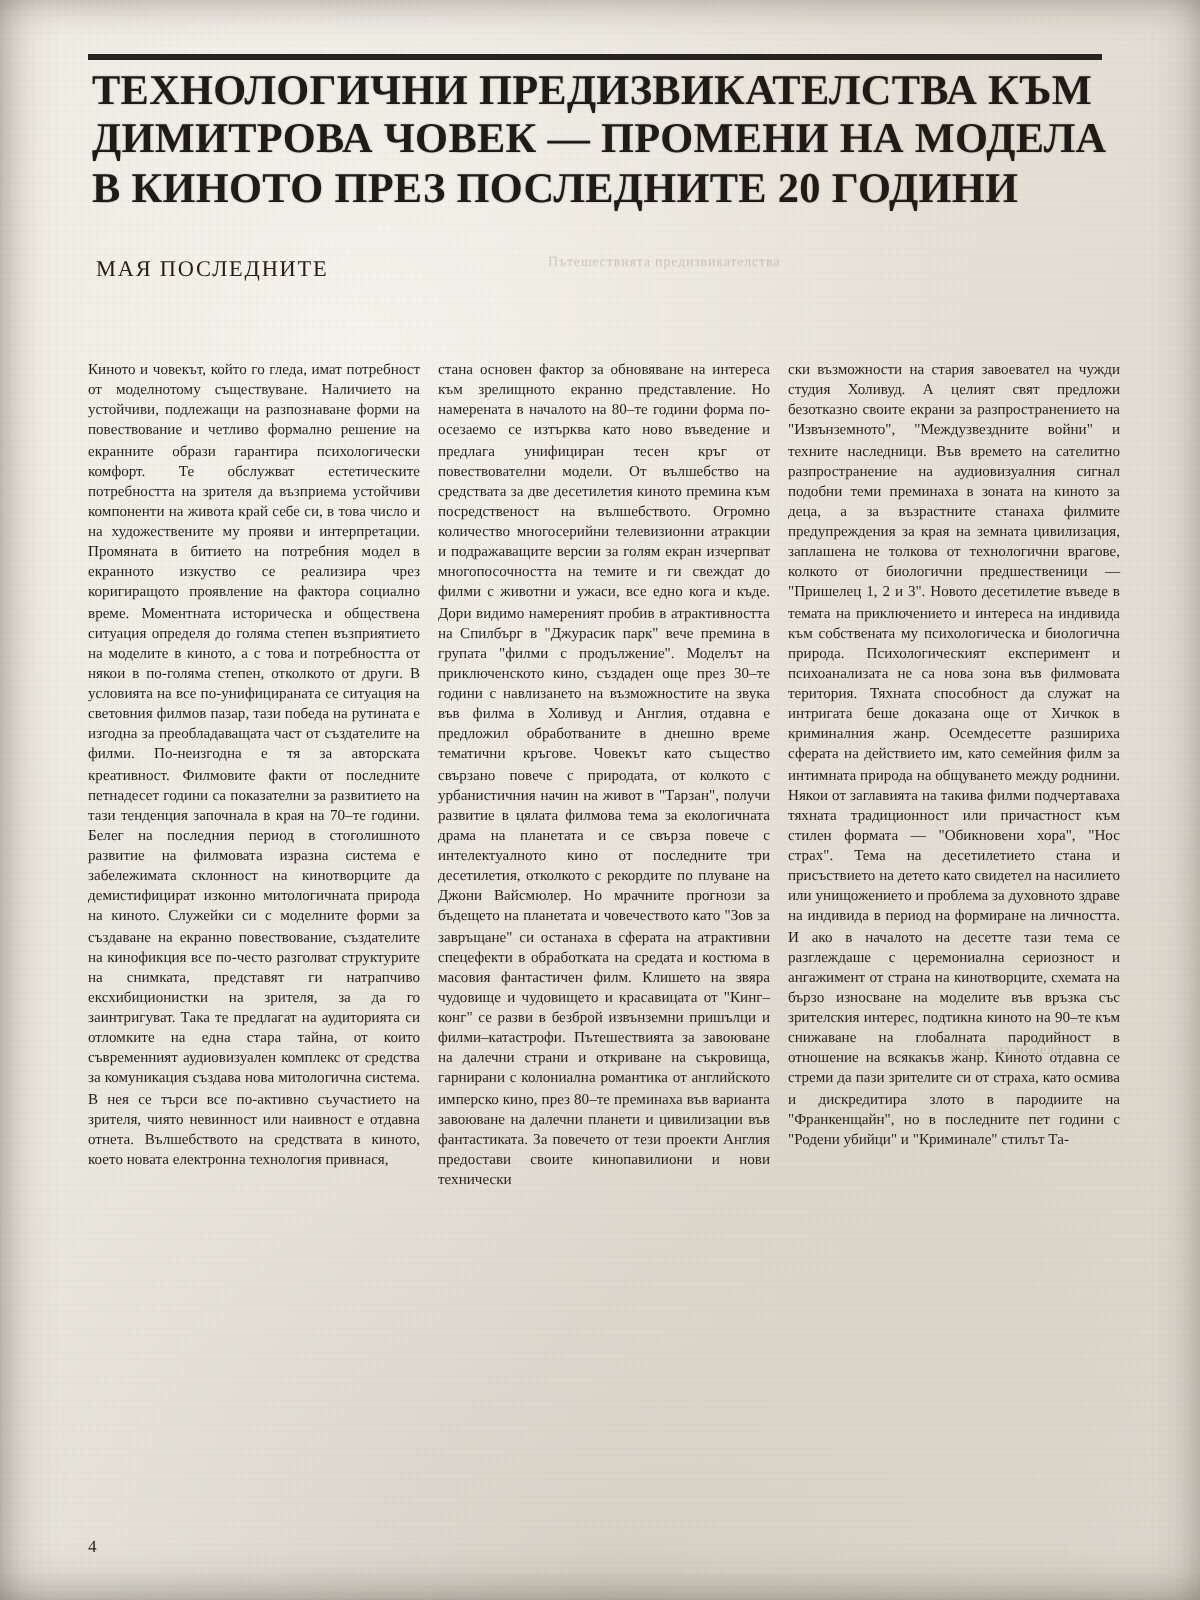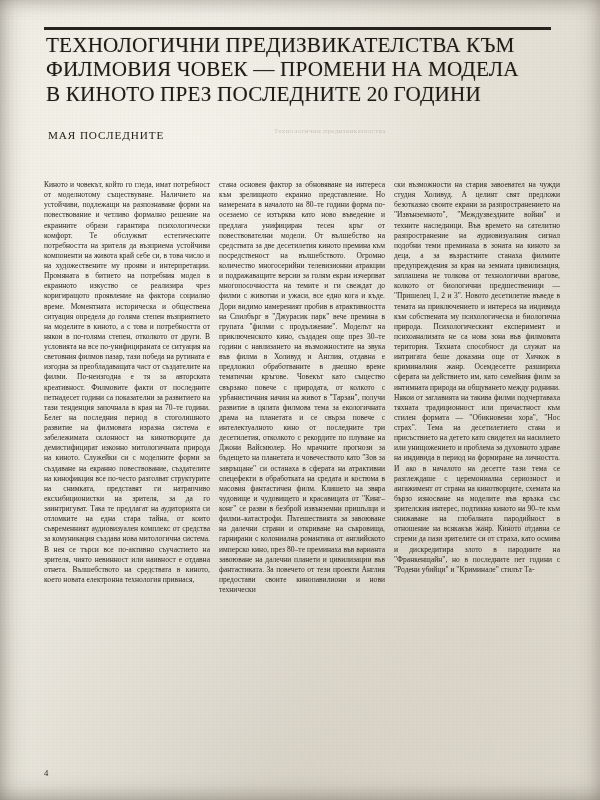--- a/index.html
+++ b/index.html
@@ -72,21 +72,21 @@
   }
   .article-title {
     margin: 0;
     font-size: 21.2px;
     line-height: 24.4px;
     letter-spacing: 0.15px;
     font-weight: normal;
     color: #1e1b17;
     text-shadow: 0 0 1px rgba(40,36,30,0.30);
   }
-  .article-title .tline { display: block; white-space: nowrap; }
+  .article-title .tline { display: block; white-space: nowrap; font-weight: bold; }
 
   .byline {
     position: absolute;
     left: 4px;
     top: 129px;
     font-size: 11.2px;
     letter-spacing: 0.9px;
     color: #242018;
   }
 
@@ -140,27 +140,27 @@
 </head>
 <body>
 
 <div class="page">
   <div class="page-paper"></div>
 
   <div class="content">
 
     <div class="rule-top"></div>
 
-    <div class="bleed bleed-a soft-blur">Технологични предизвикателства</div>
+    <div class="bleed bleed-a soft-blur">Пътешествията предизвикателства</div>
     <div class="bleed bleed-b soft-blur">зоната на модела</div>
 
     <div class="title-block">
       <h1 class="article-title">
         <span class="tline">ТЕХНОЛОГИЧНИ ПРЕДИЗВИКАТЕЛСТВА КЪМ</span>
-        <span class="tline">ФИЛМОВИЯ ЧОВЕК — ПРОМЕНИ НА МОДЕЛА</span>
+        <span class="tline">ДИМИТРОВА ЧОВЕК — ПРОМЕНИ НА МОДЕЛА</span>
         <span class="tline">В КИНОТО ПРЕЗ ПОСЛЕДНИТЕ 20 ГОДИНИ</span>
       </h1>
     </div>
 
     <div class="byline">МАЯ ПОСЛЕДНИТЕ</div>
 
     <div class="columns">
       <div class="col">
         <p class="last-line-natural">Киното и човекът, който го гледа, имат потребност от моделнотому съществуване. Наличието на устойчиви, подлежащи на разпознаване форми на повествование и четливо формално решение на екранните образи гарантира психологически комфорт. Те обслужват естетическите потребността на зрителя да възприема устойчиви компоненти на живота край себе си, в това число и на художествените му прояви и интерпретации. Промяната в битието на потребния модел в екранното изкуство се реализира чрез коригиращото проявление на фактора социално време. Моментната историческа и обществена ситуация определя до голяма степен възприятието на моделите в киното, а с това и потребността от някои в по-голяма степен, отколкото от други. В условията на все по-унифицираната се ситуация на световния филмов пазар, тази победа на рутината е изгодна за преобладаващата част от създателите на филми. По-неизгодна е тя за авторската креативност. Филмовите факти от последните петнадесет години са показателни за развитието на тази тенденция започнала в края на 70–те години. Белег на последния период в стоголишното развитие на филмовата изразна система е забележимата склонност на кинотворците да демистифицират изконно митологичната природа на киното. Служейки си с моделните форми за създаване на екранно повествование, създателите на кинофикция все по-често разголват структурите на снимката, представят ги натрапчиво ексхибиционистки на зрителя, за да го заинтригуват. Така те предлагат на аудиторията си отломките на една стара тайна, от които съвременният аудиовизуален комплекс от средства за комуникация създава нова митологична система. В нея се търси все по-активно съучастието на зрителя, чиято невинност или наивност е отдавна отнета. Вълшебството на средствата в киното, което новата електронна технология привнася,</p>
       </div>

